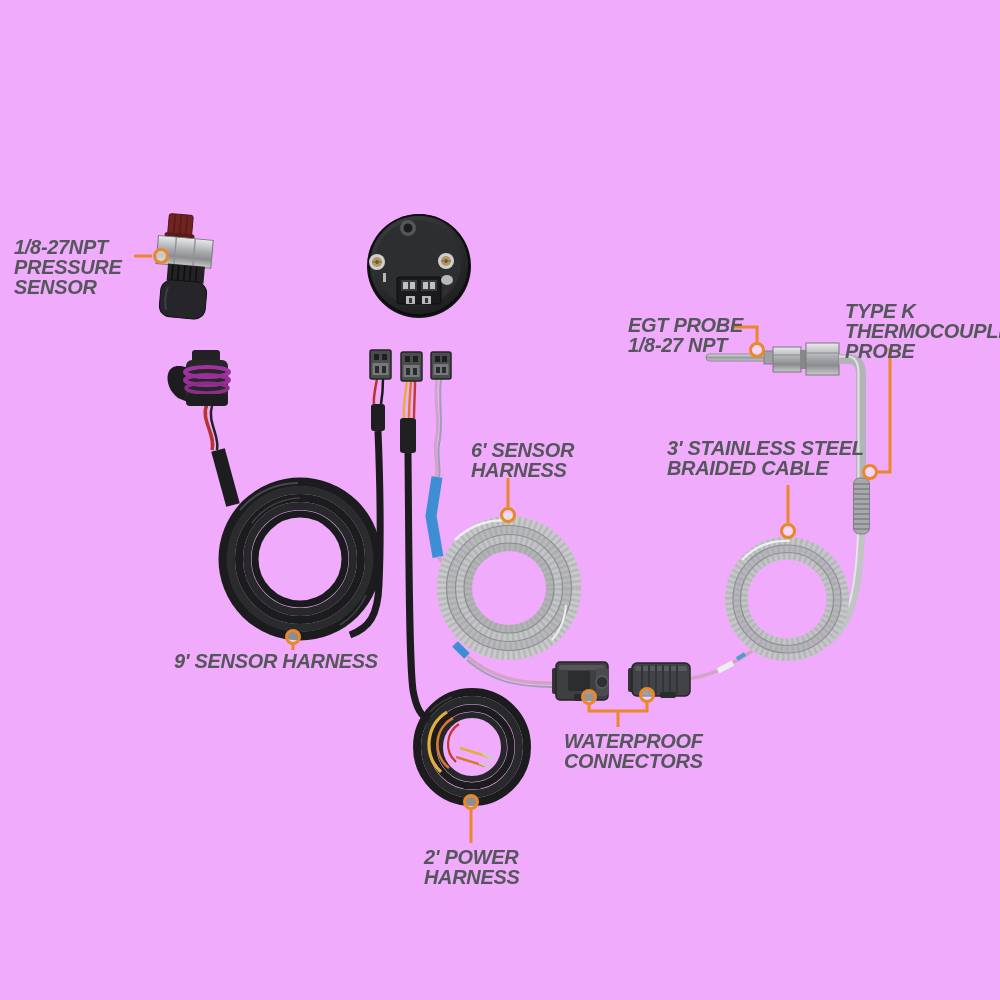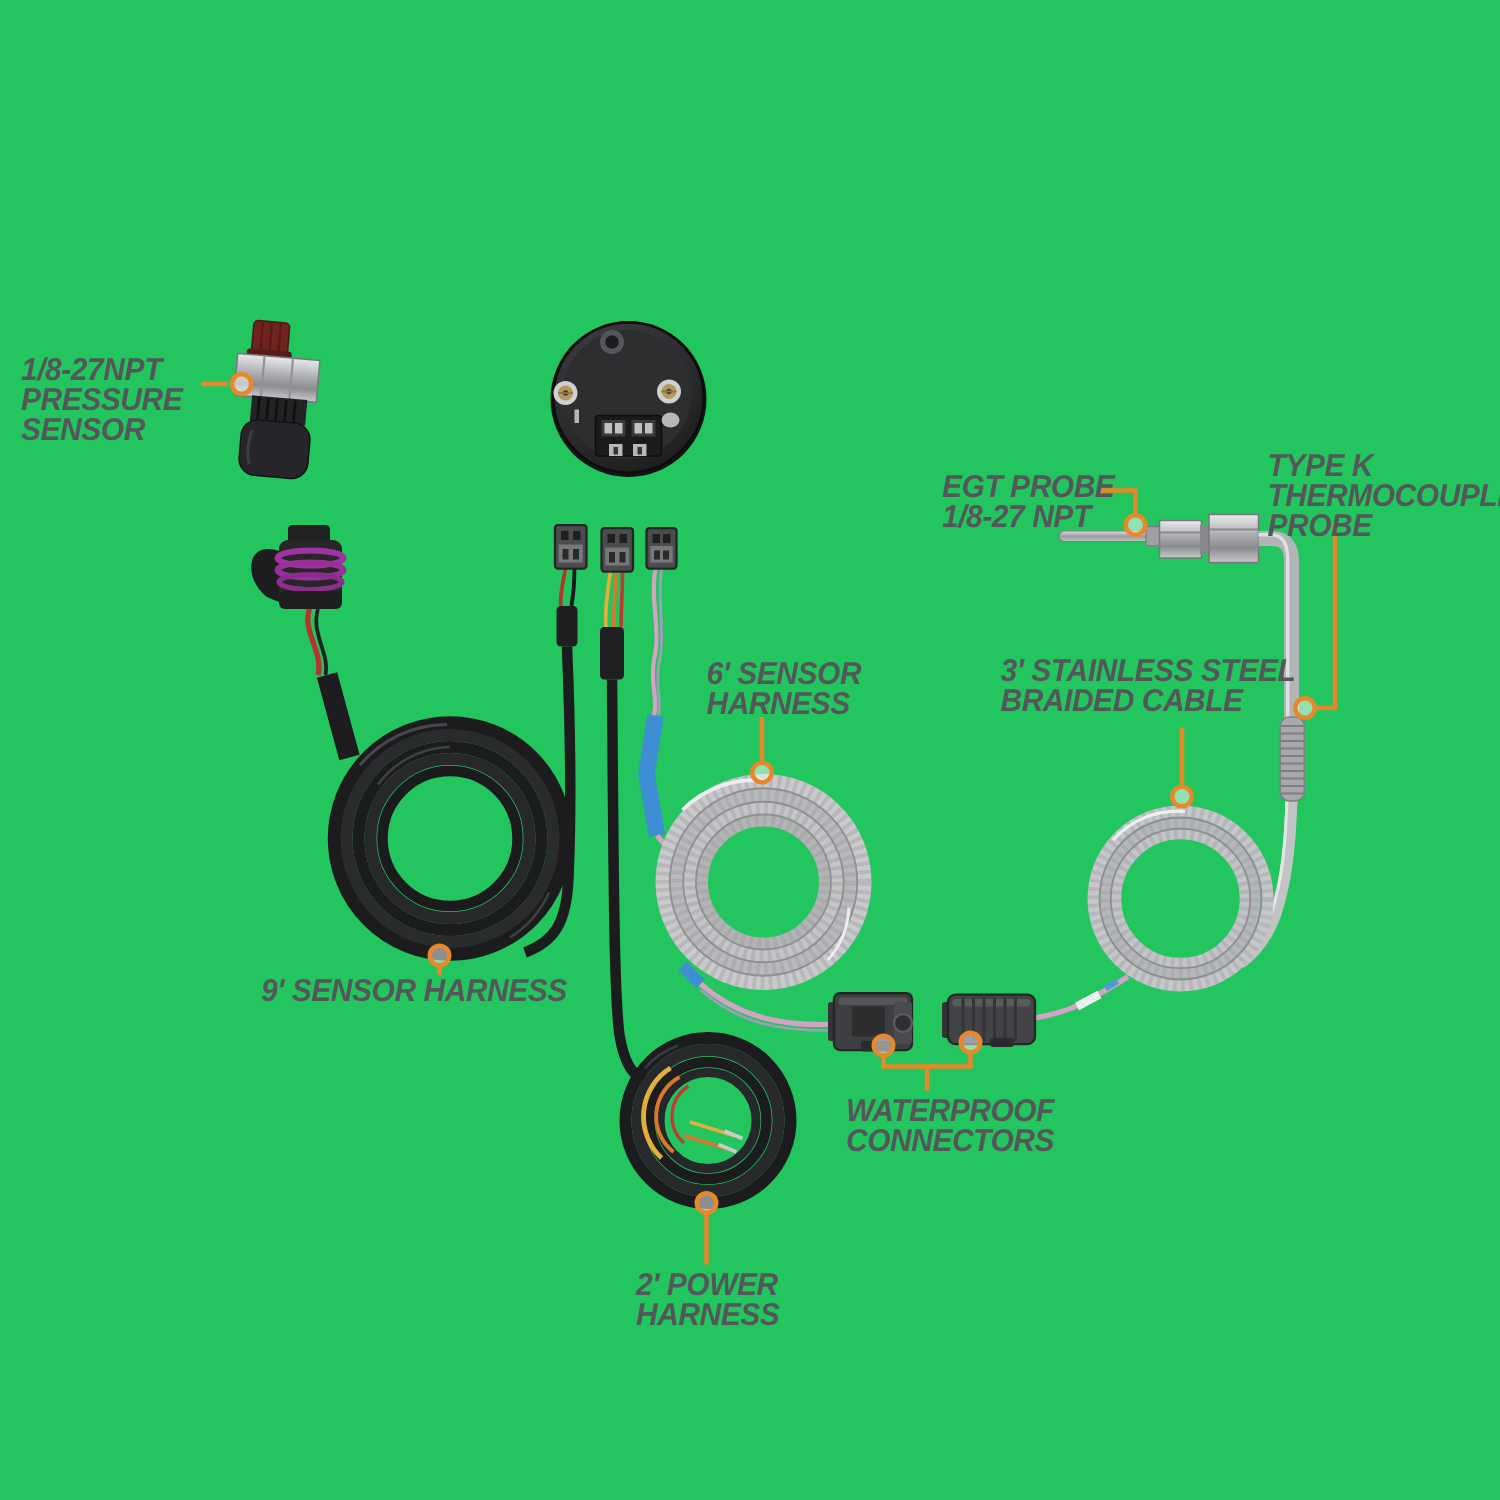--- a/index.html
+++ b/index.html
@@ -1,16 +1,16 @@
 <!DOCTYPE html>
 <html><head>
 <meta charset="utf-8">
 <style>
   html,body{margin:0;padding:0;background:#ffffff;}
-  .canvas{position:relative;width:1000px;height:1000px;background:#22c55e;overflow:hidden;
+  .canvas{position:relative;width:1000px;height:1000px;background:#f0abfc;overflow:hidden;
           font-family:"Liberation Sans", sans-serif;}
   .art{position:absolute;left:0;top:0;z-index:1;}
   .label{position:absolute;z-index:2;font-style:italic;font-weight:700;font-size:21px;
          line-height:20px;color:#54565a;letter-spacing:-0.3px;white-space:nowrap;
          transform:scaleX(.95);transform-origin:left top;}
   .label span{display:block;}
 </style>
 </head>
 <body>
 

